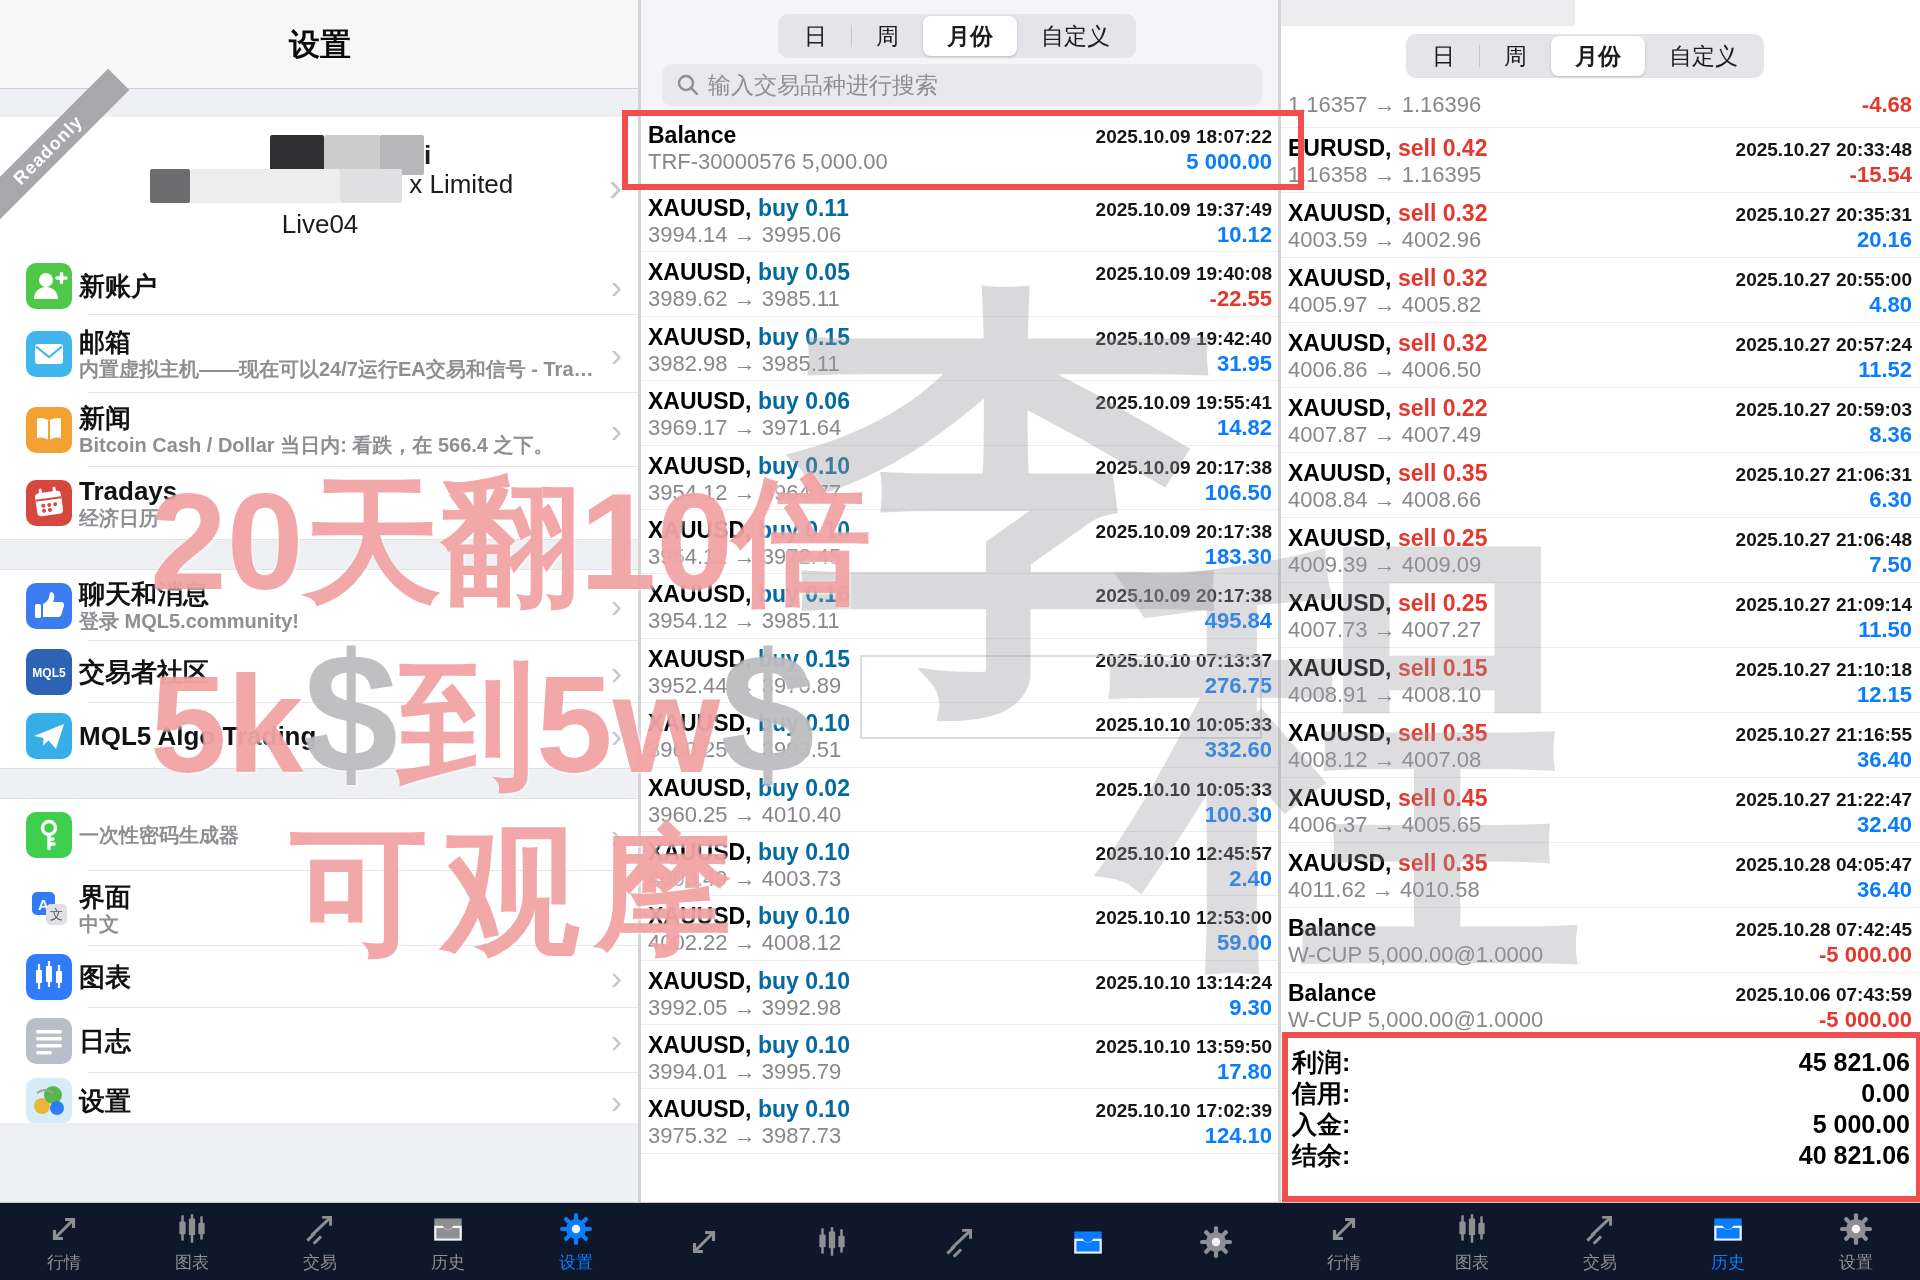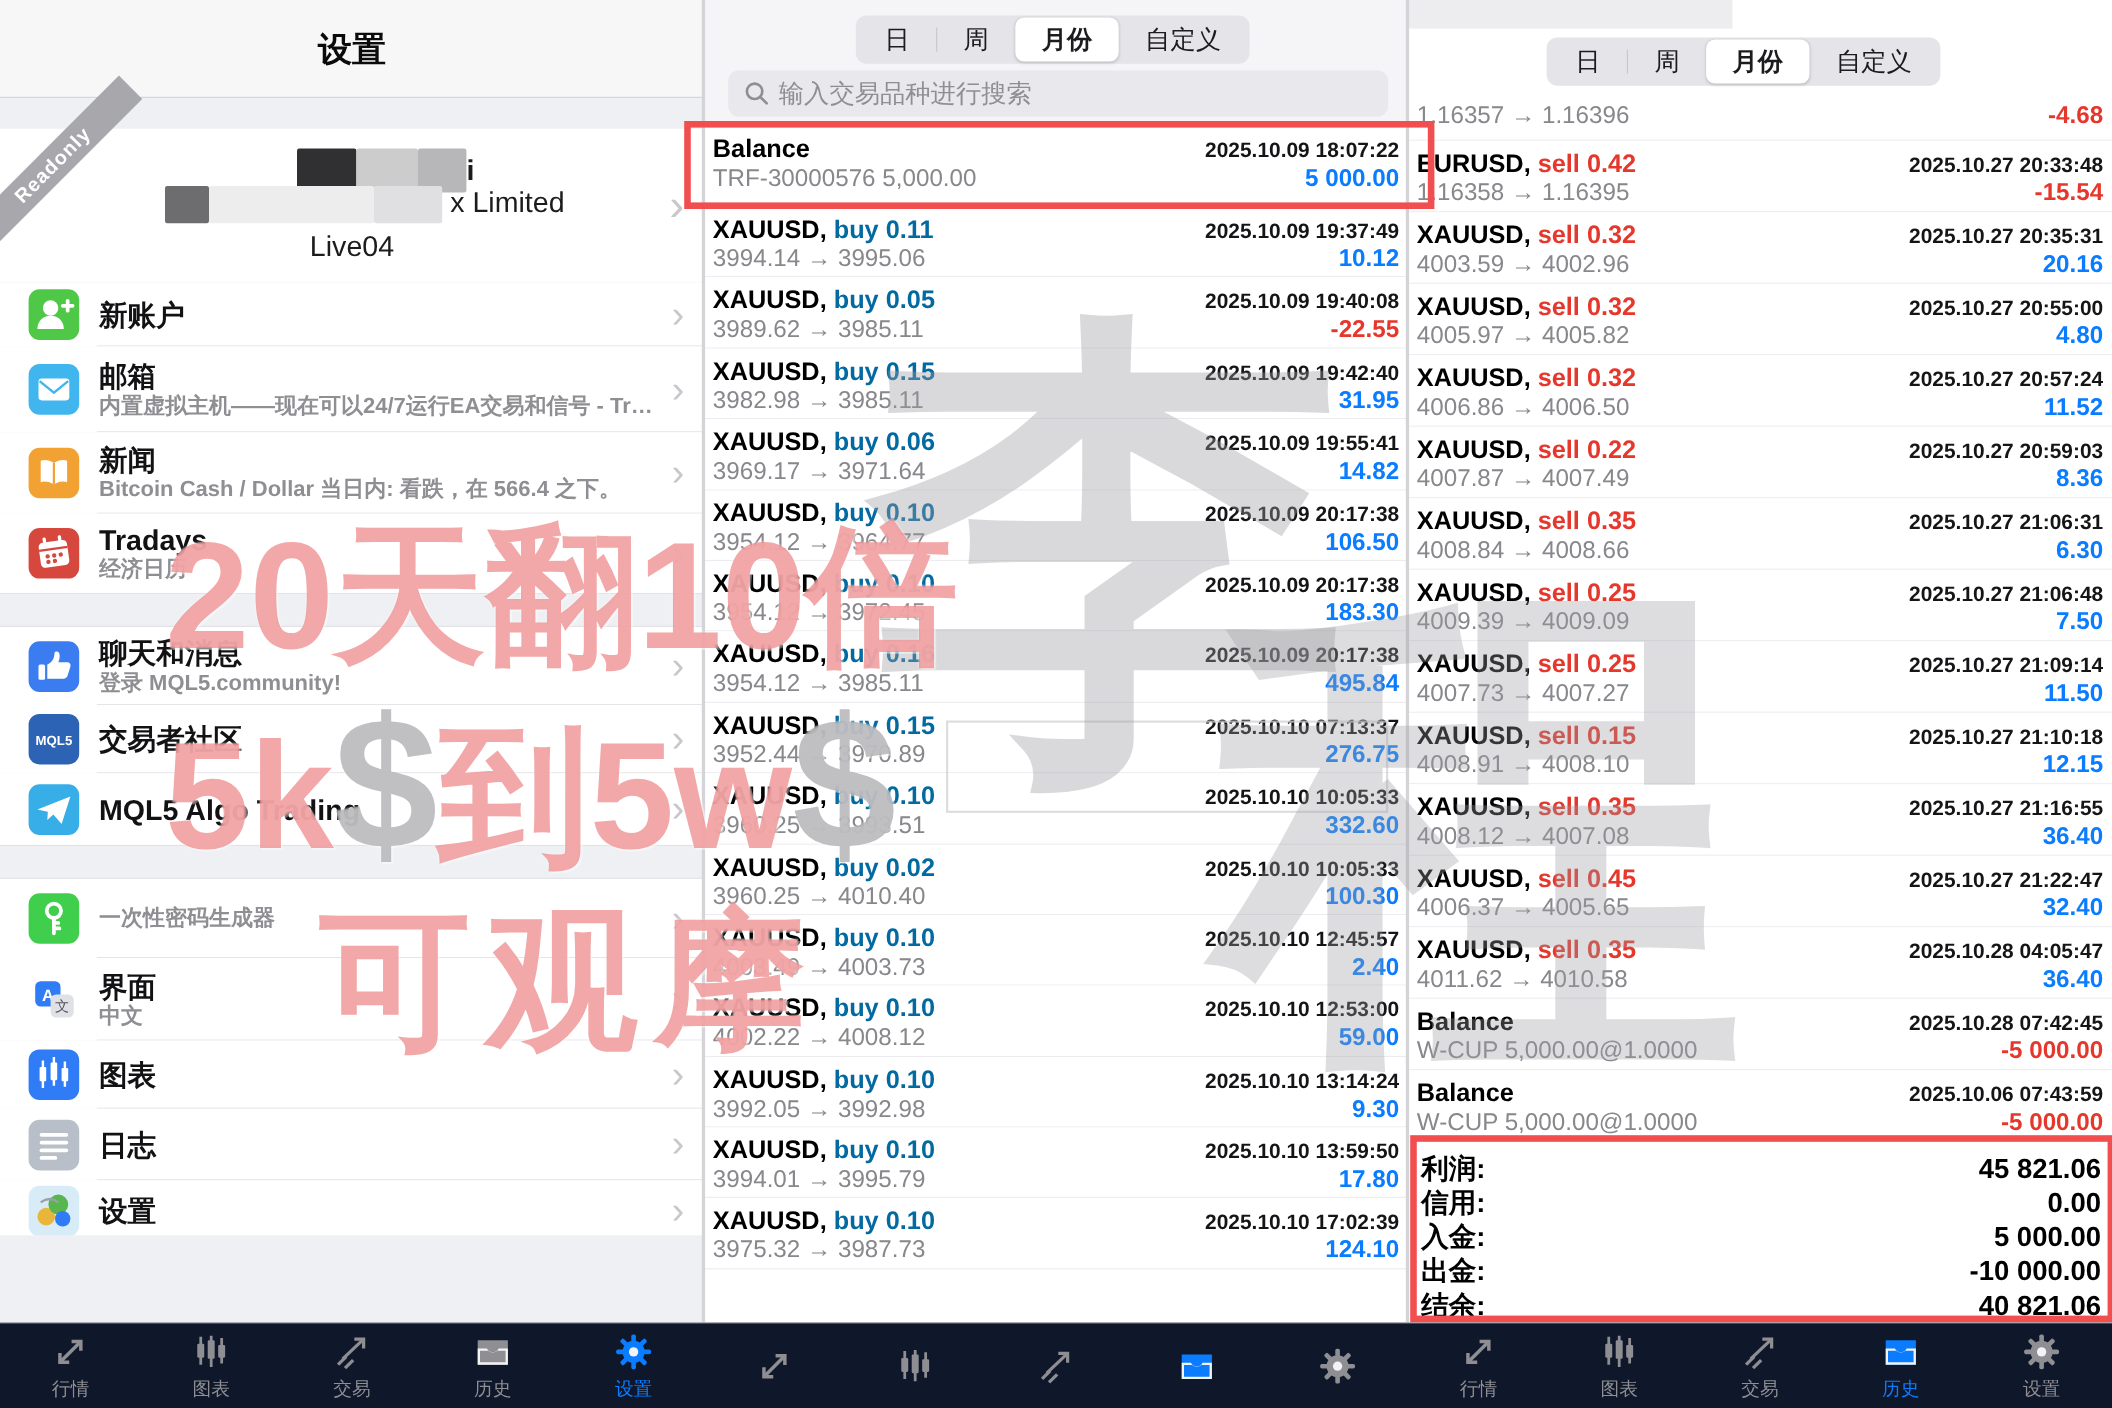--- a/index.html
+++ b/index.html
@@ -20,21 +20,21 @@
   .redact{display:inline-block;vertical-align:middle;border-radius:2px;}
   .acct-l1{position:absolute;left:270px;top:18px;height:42px;}
   .acct-l2{position:absolute;left:150px;top:52px;height:36px;font-size:26px;color:#1c1c1e;font-weight:400;}
   .acct-l3{position:absolute;left:0;top:92px;width:640px;text-align:center;font-size:26px;color:#1c1c1e;}
   .acct-chev{position:absolute;right:18px;top:48px;font-size:40px;color:#c7c7cc;font-weight:400;}
   .menu{position:absolute;left:0;top:257px;width:640px;}
   .m-row{position:relative;background:#fff;display:flex;align-items:center;padding-left:26px;box-sizing:border-box;}
   .m-row::after{content:"";position:absolute;left:88px;right:0;bottom:0;height:1px;background:#e5e5e9;}
   .m-row.no-sep::after{display:none;}
   .tile{width:46px;height:46px;border-radius:10px;flex:0 0 46px;display:flex;align-items:center;justify-content:center;}
-  .m-txt{margin-left:18px;min-width:0;flex:1;}
+  .m-txt{margin-left:7px;min-width:0;flex:1;}
   .m-label{font-size:26px;font-weight:600;color:#121214;line-height:30px;}
   .m-sub{font-size:20px;color:#8e8e93;line-height:24px;white-space:nowrap;overflow:hidden;text-overflow:ellipsis;padding-right:40px;font-weight:bold;}
   .m-chev{position:absolute;right:18px;font-size:34px;color:#c7c7cc;}
   .m-gap{background:#eef0f4;border-top:1px solid #e2e2e6;border-bottom:1px solid #e2e2e6;}
   .l-bottomfill{position:absolute;left:0;top:1123px;width:640px;height:80px;background:#eef0f4;}
   
   .nav{position:absolute;left:0;bottom:0;width:640px;height:77px;background:#0f172a;border-top:1px solid #c9c9cd;display:flex;z-index:22;}
   .nav-it{flex:1;display:flex;flex-direction:column;align-items:center;justify-content:center;color:#8e8e93;gap:3px;}
   .nav-it.center-only{justify-content:center;}
   .nav-it .nlab{font-size:17px;}
@@ -780,24 +780,20 @@
         </div>
         <div class="sum-row">
           <span class="sum-label">信用:</span>
           <span class="sum-val">0.00</span>
         </div>
         <div class="sum-row">
           <span class="sum-label">入金:</span>
           <span class="sum-val">5 000.00</span>
         </div>
         <div class="sum-row">
-          <span class="sum-label">出金:</span>
-          <span class="sum-val">-10 000.00</span>
-        </div>
-        <div class="sum-row">
           <span class="sum-label">结余:</span>
           <span class="sum-val">40 821.06</span>
         </div>
       </div>
     <div class="red-frame" id="frame-sum"></div>
     <div class="nav" id="nav-right">
         <div class="nav-it">
           <span>
             <svg width="38" height="38" viewBox="0 0 36 36">
               <g stroke="currentColor" stroke-width="3" fill="none">

